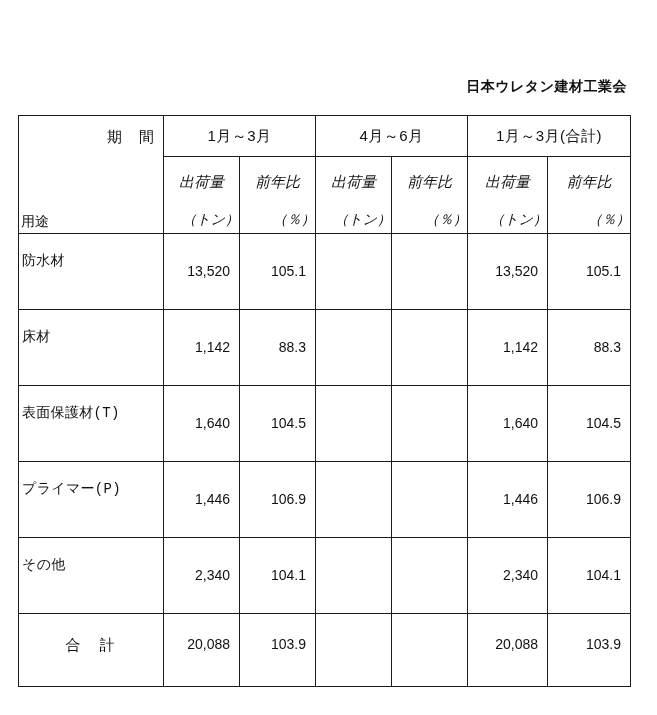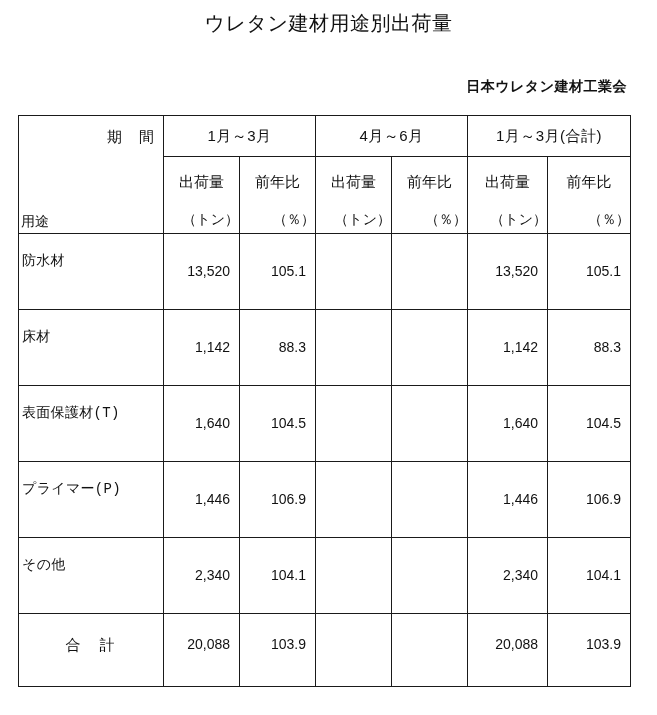--- a/index.html
+++ b/index.html
@@ -109,20 +109,21 @@
     text-align: center;
     font-size: 15px;
     letter-spacing: 0.5px;
     white-space: pre;
   }
 
   .sub-head {
     height: 76px;
     text-align: center;
     position: relative;
+    font-style: italic;
   }
   .sub-head .sh-top {
     position: absolute;
     top: 16px;
     left: 0;
     right: 0;
     text-align: center;
     font-size: 15px;
     white-space: pre;
   }
@@ -177,21 +178,20 @@
     white-space: pre;
   }
   .total-row .num-cell .nc-text {
     top: 22px;
   }
 </style>
 </head>
 <body>
 
 <div class="title-block">
-  <div class="doc-title">ウレタン建材用途別出荷量</div>
 </div>
 
 <div class="org-name">日本ウレタン建材工業会</div>
 
 <div class="table-wrap">
   <table class="ship-table">
     <colgroup>
       <col class="c-use">
       <col class="c-q1a">
       <col class="c-q1b">

